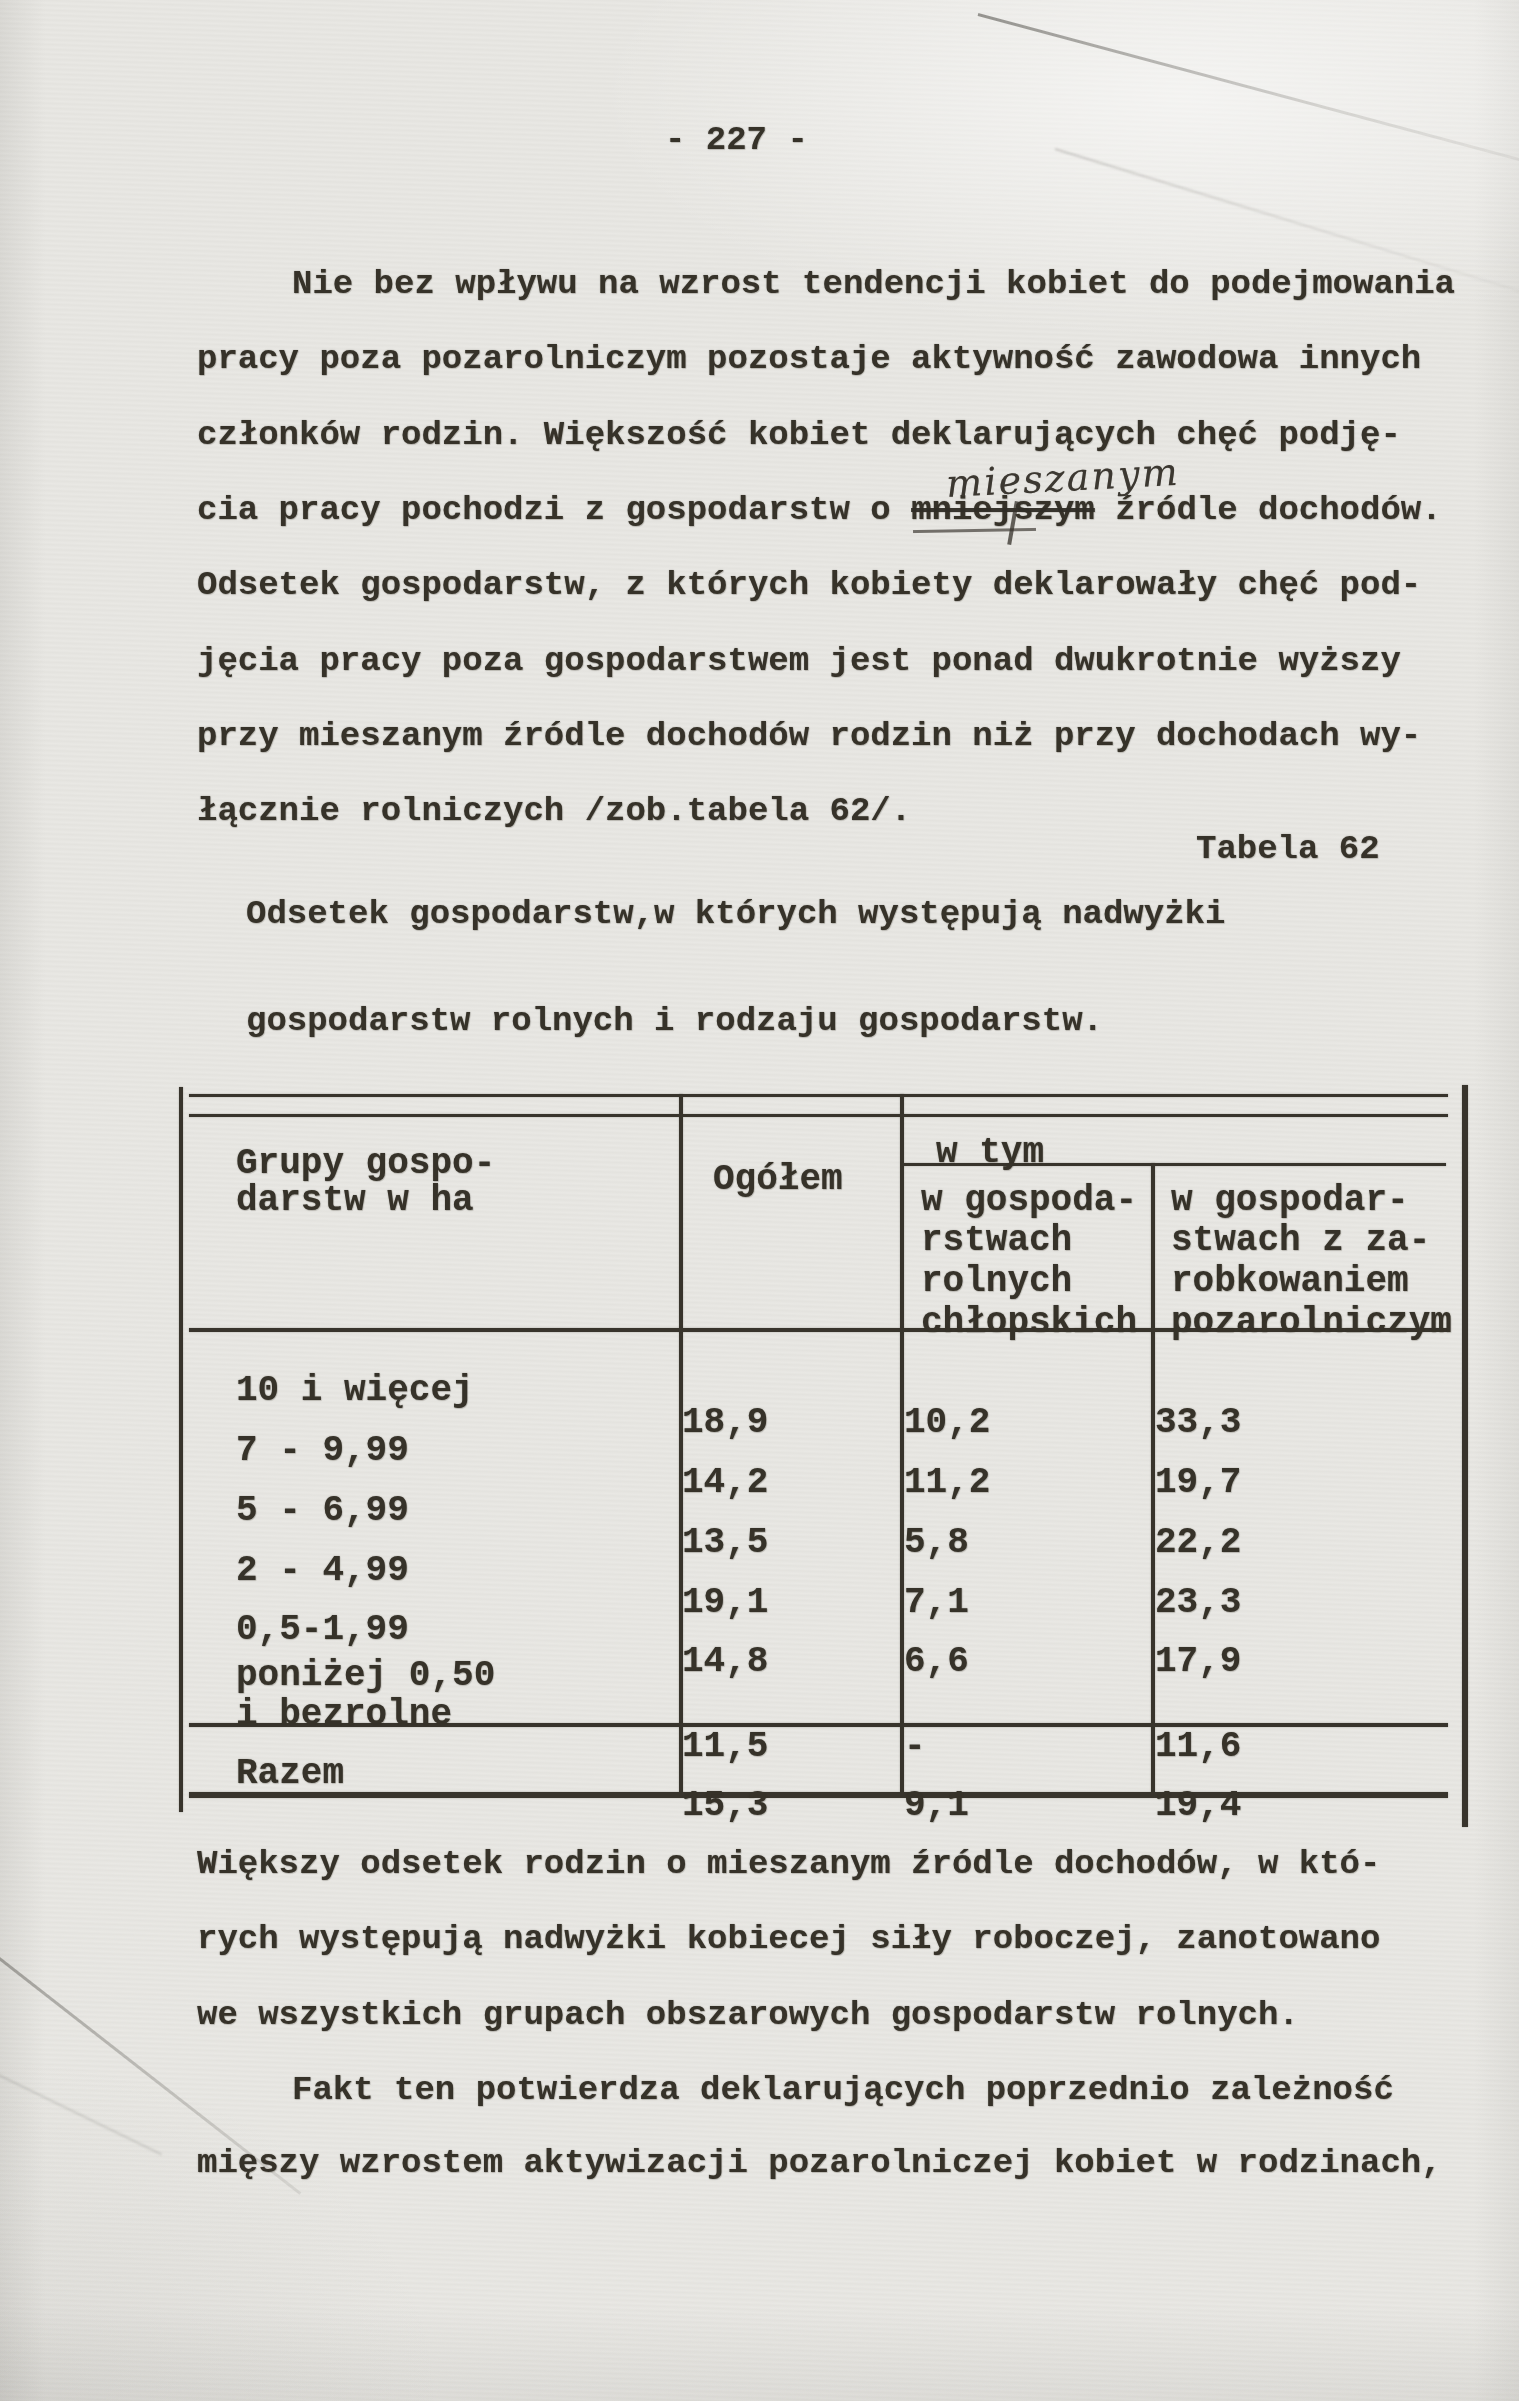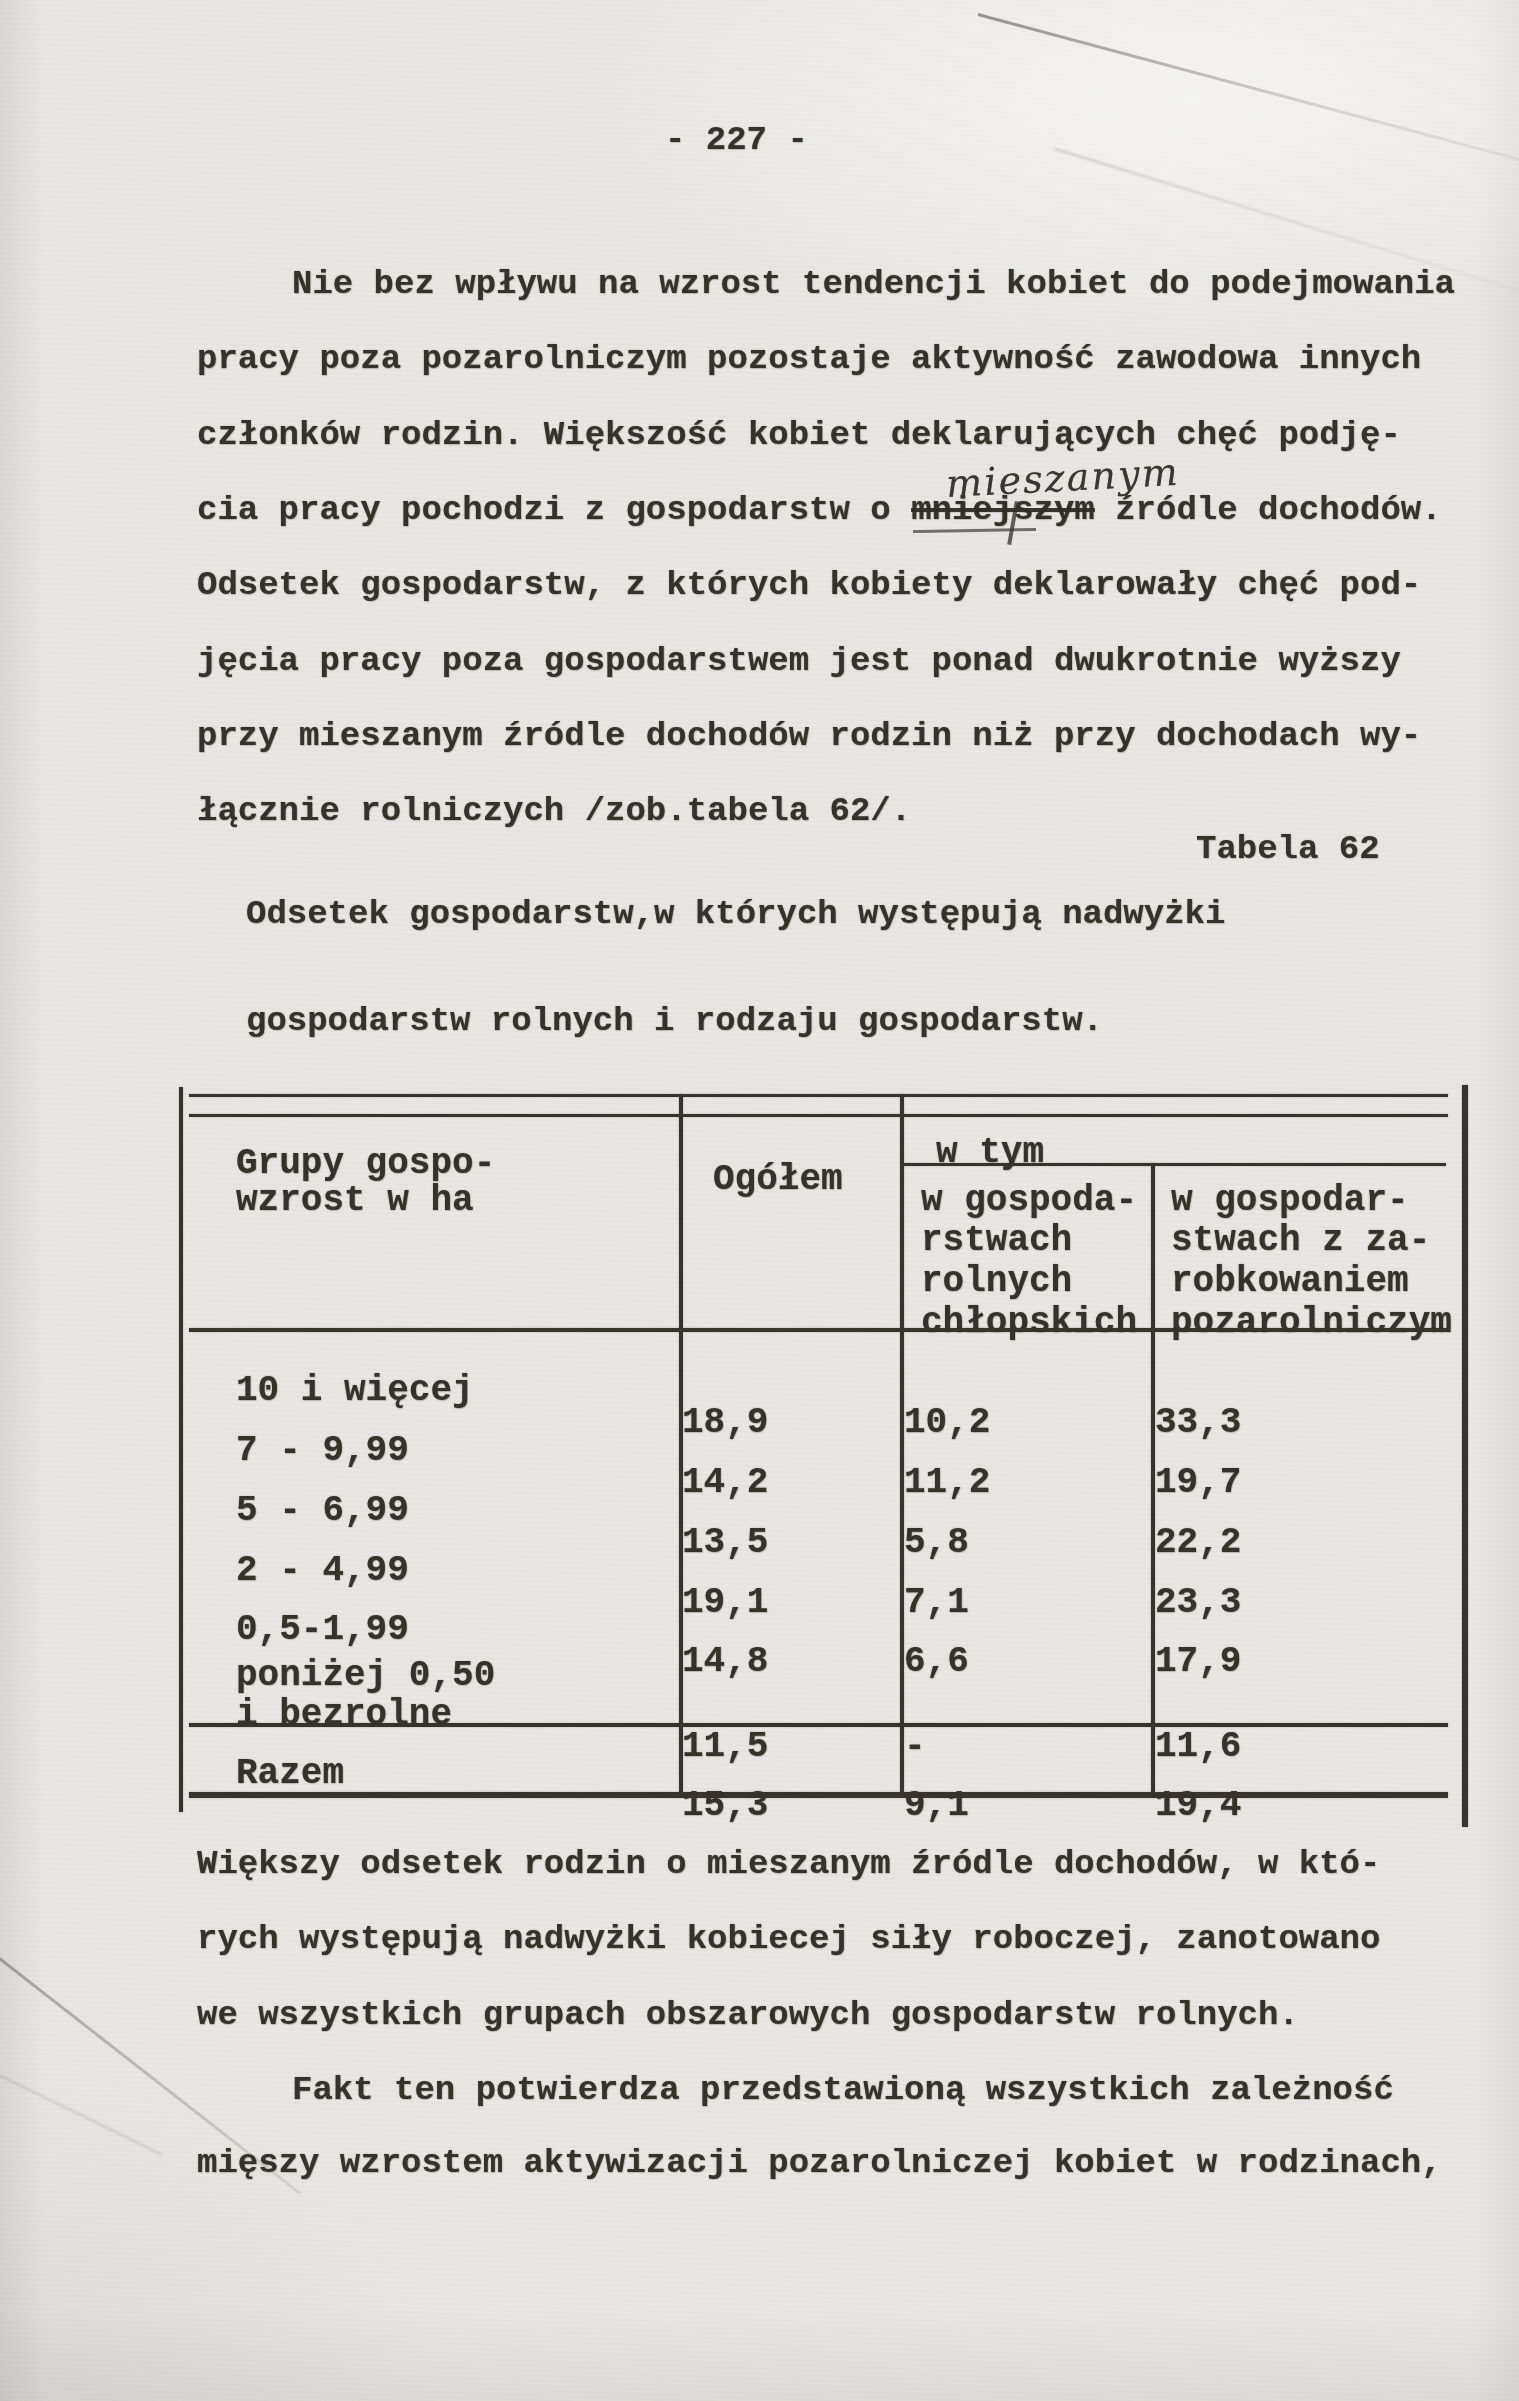--- a/index.html
+++ b/index.html
@@ -91,21 +91,21 @@
   <div class="vline" style="left:1151px;top:1163px;width:3.5px;height:632px;"></div>
 
   <div class="hline" style="left:189px;top:1094px;width:1259px;height:2.8px;"></div>
   <div class="hline" style="left:189px;top:1114px;width:1259px;height:2.8px;"></div>
   <div class="hline" style="left:902px;top:1163px;width:544px;height:2.8px;"></div>
   <div class="hline" style="left:189px;top:1328px;width:1259px;height:4.2px;"></div>
   <div class="hline" style="left:189px;top:1723px;width:1259px;height:4.2px;"></div>
   <div class="hline" style="left:189px;top:1792px;width:1259px;height:6.3px;"></div>
 
   <div class="tw tw-sm" style="left:236px;top:1143px;">Grupy gospo-</div>
-  <div class="tw tw-sm" style="left:236px;top:1180px;">wzrost w ha</div>
+  <div class="tw tw-sm" style="left:236px;top:1180px;">darstw w ha</div>
   <div class="tw tw-sm" style="left:713px;top:1159px;">Ogółem</div>
   <div class="tw tw-sm" style="left:936px;top:1132px;">w tym</div>
 
   <div class="tw tw-sm" style="left:921px;top:1180px;">w gospoda-</div>
   <div class="tw tw-sm" style="left:921px;top:1220px;">rstwach</div>
   <div class="tw tw-sm" style="left:921px;top:1261px;">rolnych</div>
   <div class="tw tw-sm" style="left:921px;top:1302px;">chłopskich</div>
 
   <div class="tw tw-sm" style="left:1171px;top:1180px;">w gospodar-</div>
   <div class="tw tw-sm" style="left:1171px;top:1220px;">stwach z za-</div>
@@ -145,17 +145,17 @@
 
   <div class="tw tw-sm" style="left:236px;top:1753px;">Razem</div>
   <div class="tw tw-sm cell-num" style="left:682px;top:1753px;width:218px;">15,3</div>
   <div class="tw tw-sm cell-num" style="left:904px;top:1753px;width:248px;">9,1</div>
   <div class="tw tw-sm cell-num" style="left:1155px;top:1753px;width:307px;">19,4</div>
 
   <div class="tw" style="left:197px;top:1845px;">Większy odsetek rodzin o mieszanym źródle dochodów, w któ-</div>
   <div class="tw" style="left:197px;top:1920px;text-align:center;">rych występują nadwyżki kobiecej siły roboczej, zanotowano</div>
   <div class="tw" style="left:197px;top:1996px;">we wszystkich grupach obszarowych gospodarstw rolnych.</div>
 
-  <div class="tw" style="left:292px;top:2071px;">Fakt ten potwierdza przedstawioną wszystkich zależność</div>
+  <div class="tw" style="left:292px;top:2071px;">Fakt ten potwierdza deklarujących poprzednio zależność</div>
   <div class="tw" style="left:197px;top:2144px;">mięszy wzrostem aktywizacji pozarolniczej kobiet w rodzinach,</div>
 
 </div>
 
 
 </body></html>

